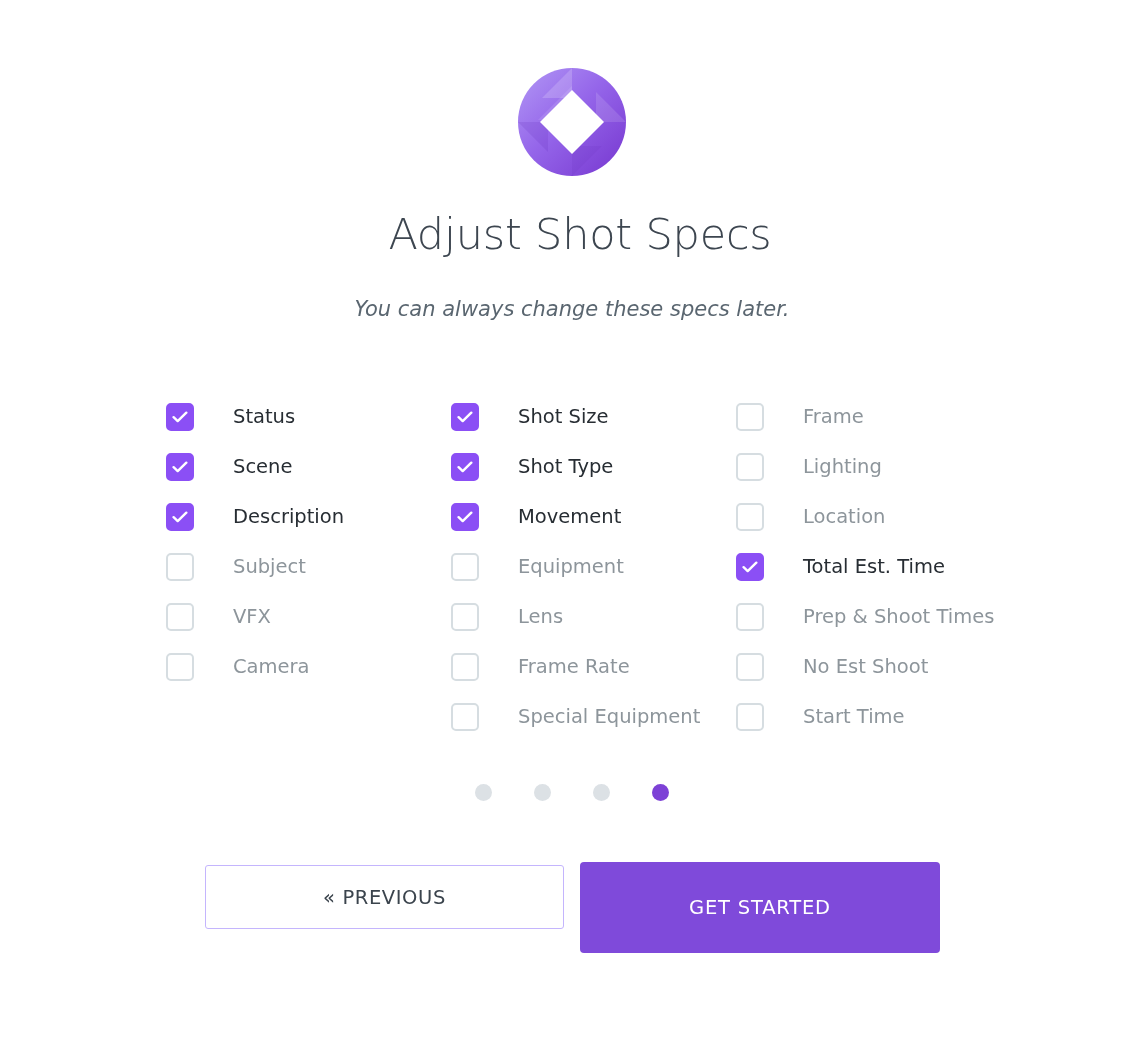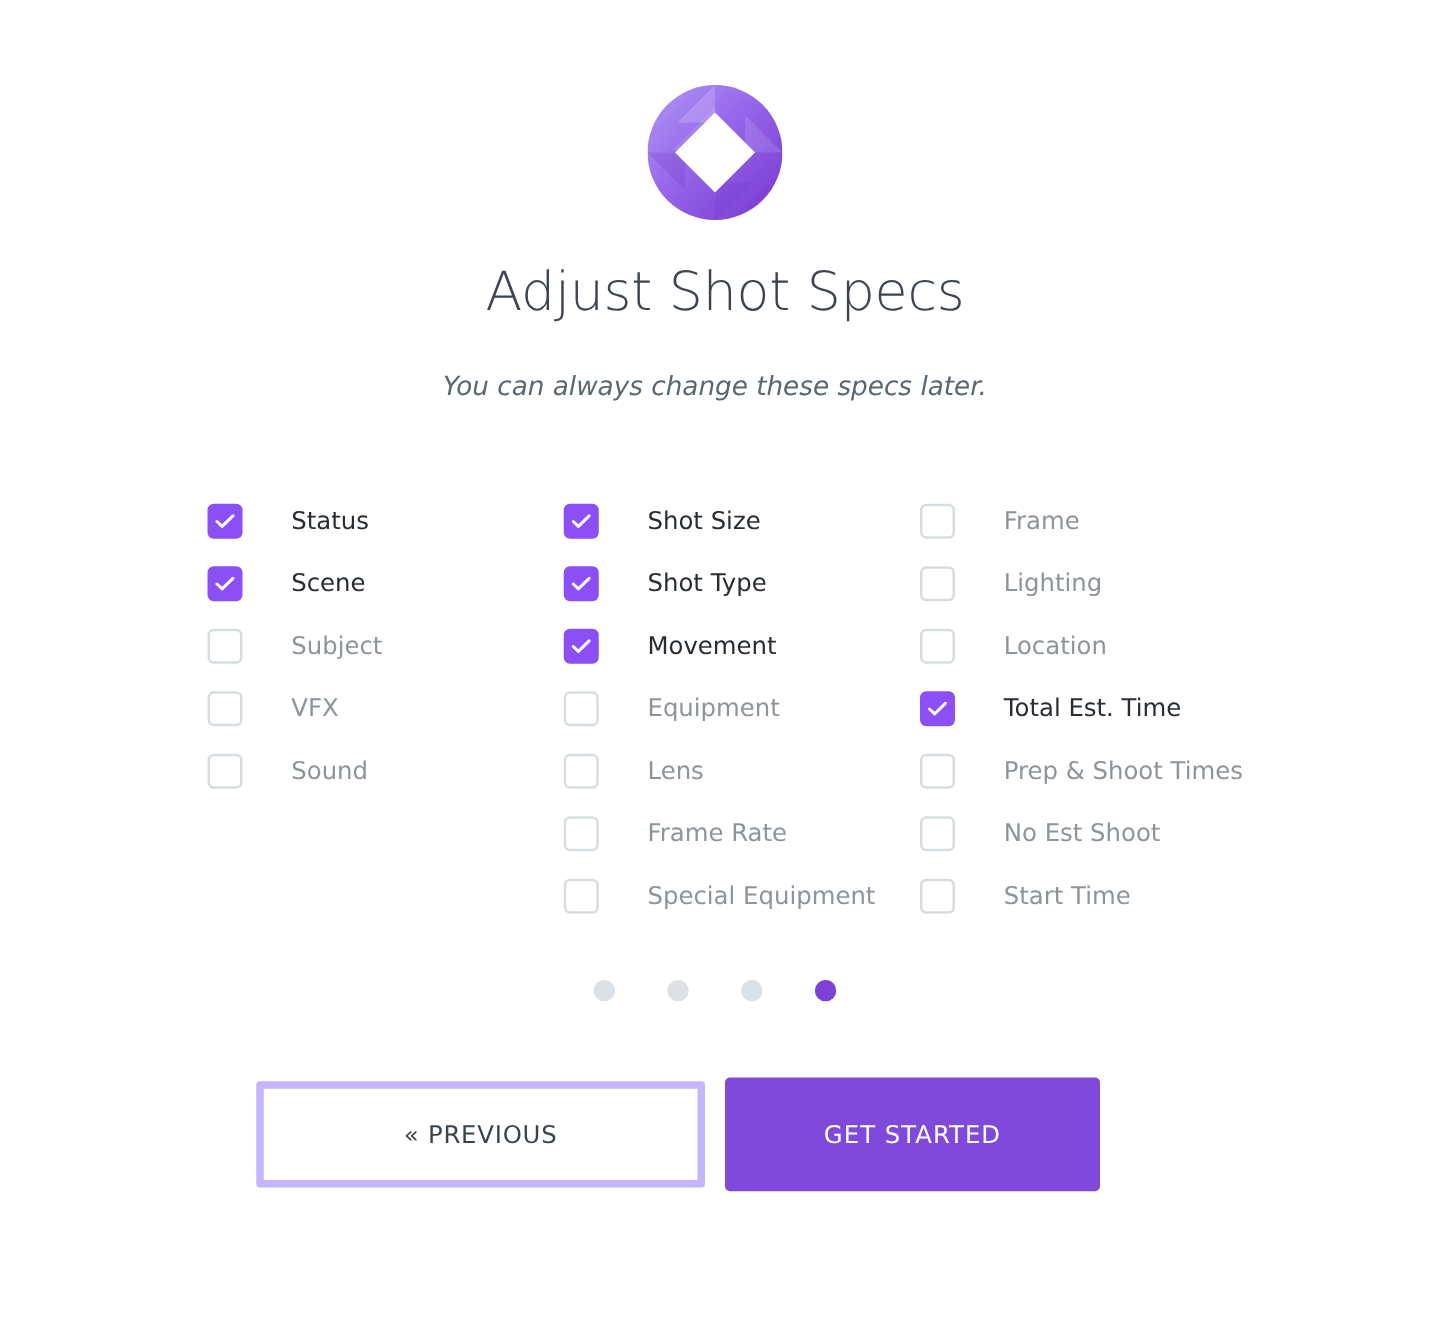--- a/index.html
+++ b/index.html
@@ -161,34 +161,34 @@
     align-items: center;
     justify-content: center;
     font-family: "DejaVu Sans", sans-serif;
     cursor: pointer;
     user-select: none;
   }
   .btn-prev {
     left: 205px;
     top: 3px;
     width: 359px;
-    height: 85px;
+    height: 64px;
     background: #ffffff;
-    border: 6px solid #c4b5fd;
+    border: 1px solid #c4b5fd;
     border-radius: 3px;
     color: #3b444d;
     font-size: 19.5px;
     letter-spacing: 0.6px;
     font-weight: 400;
     text-align: right;
   }
   .btn-start {
     left: 580px;
     top: 0;
-    width: 300px;
+    width: 360px;
     height: 91px;
     background: #7f4ada;
     border: none;
     border-radius: 4px;
     color: #ffffff;
     font-size: 19.5px;
     letter-spacing: 0.8px;
     font-weight: 400;
   }
 </style>
@@ -246,31 +246,41 @@
       <div class="cb-row checked">
         <span class="cb-box">
             <span class="tick">
               <svg width="16" height="12" viewBox="0 0 16 12">
                 <path d="M1.6 6.2 L5.7 10.1 L14.3 1.7" stroke="#ffffff" stroke-width="2.4" fill="none" stroke-linecap="round" stroke-linejoin="round"></path>
               </svg>
             </span>
           </span>
         <span class="cb-label">Scene</span>
       </div>
+      <div class="cb-row checked">
+        <span class="cb-box">
+            <span class="tick">
+              <svg width="16" height="12" viewBox="0 0 16 12">
+                <path d="M1.6 6.2 L5.7 10.1 L14.3 1.7" stroke="#ffffff" stroke-width="2.4" fill="none" stroke-linecap="round" stroke-linejoin="round"></path>
+              </svg>
+            </span>
+          </span>
+        <span class="cb-label">Description</span>
+      </div>
       <div class="cb-row">
         <span class="cb-box"></span>
         <span class="cb-label">Subject</span>
       </div>
       <div class="cb-row">
         <span class="cb-box"></span>
         <span class="cb-label">VFX</span>
       </div>
       <div class="cb-row">
         <span class="cb-box"></span>
-        <span class="cb-label">Sound</span>
+        <span class="cb-label">Camera</span>
       </div>
     </div>
 
     <div class="column">
       <div class="cb-row checked">
         <span class="cb-box">
             <span class="tick">
               <svg width="16" height="12" viewBox="0 0 16 12">
                 <path d="M1.6 6.2 L5.7 10.1 L14.3 1.7" stroke="#ffffff" stroke-width="2.4" fill="none" stroke-linecap="round" stroke-linejoin="round"></path>
               </svg>

